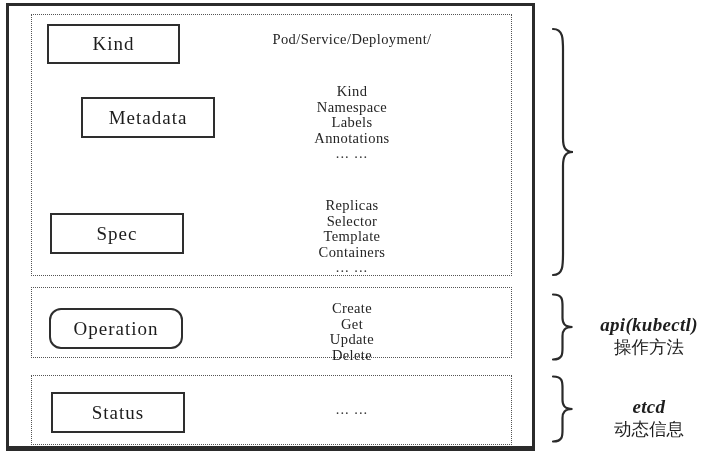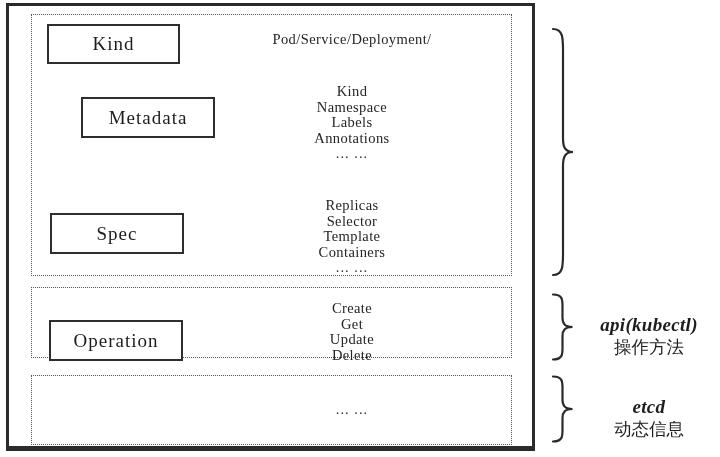--- a/index.html
+++ b/index.html
@@ -21,21 +21,21 @@
   .s2{top:287px;height:71px;}
   .s3{top:375px;height:70px;}
   .labelbox{
     position:absolute;box-sizing:border-box;border:2px solid #2e2e2e;
     display:flex;align-items:center;justify-content:center;
     font-size:19px;letter-spacing:1px;color:#1c1c1c;background:#fff;
   }
   .lb-kind{left:47px;top:24px;width:133px;height:40px;}
   .lb-metadata{left:47px;top:97px;width:134px;height:41px;margin-left:34px;}
   .lb-spec{left:50px;top:213px;width:134px;height:41px;}
-  .lb-operation{left:49px;top:320px;width:134px;height:41px;}
+  .lb-operation{left:49px;top:308px;width:134px;height:41px;border-radius:12px;}
   .lb-status{left:51px;top:392px;width:134px;height:41px;}
   .values{
     position:absolute;left:192px;width:320px;text-align:center;
     font-size:14.5px;line-height:15.5px;letter-spacing:0.4px;color:#242424;
   }
   .v-kind{top:31px;line-height:17px;}
   .v-metadata{top:84px;}
   .v-spec{top:198px;}
   .v-operation{top:301px;}
   .v-status{top:402px;}
@@ -71,20 +71,23 @@
     <span>Kind</span>
   </div>
   <div class="labelbox lb-metadata">
     <span>Metadata</span>
   </div>
   <div class="labelbox lb-spec">
     <span>Spec</span>
   </div>
   <div class="labelbox lb-operation">
     <span>Operation</span>
+  </div>
+  <div class="labelbox lb-status">
+    <span>Status</span>
   </div>
 
   <div class="values v-kind">
     <div class="vline">Pod/Service/Deployment/</div>
   </div>
 
   <div class="values v-metadata">
     <div class="vline">Kind</div>
     <div class="vline">Namespace</div>
     <div class="vline">Labels</div>

